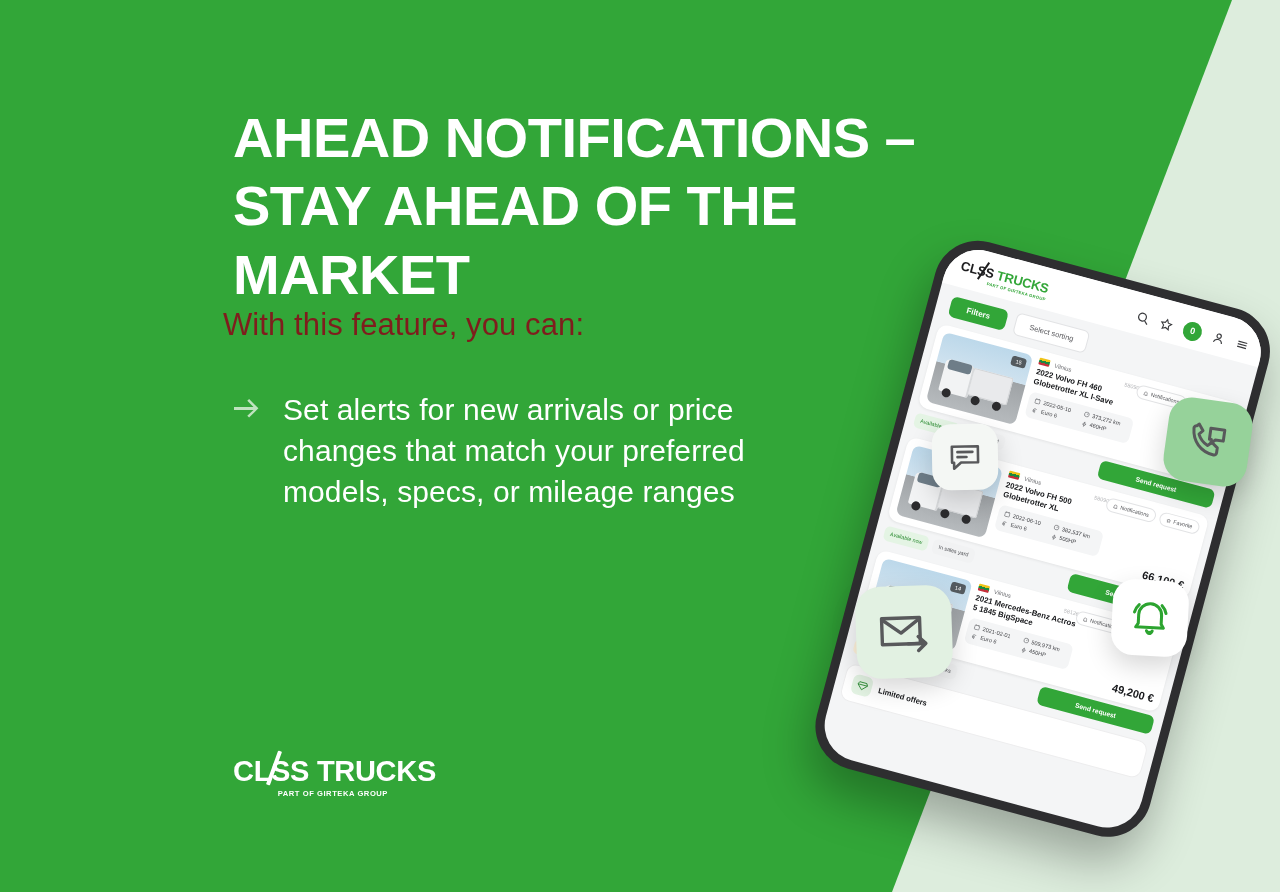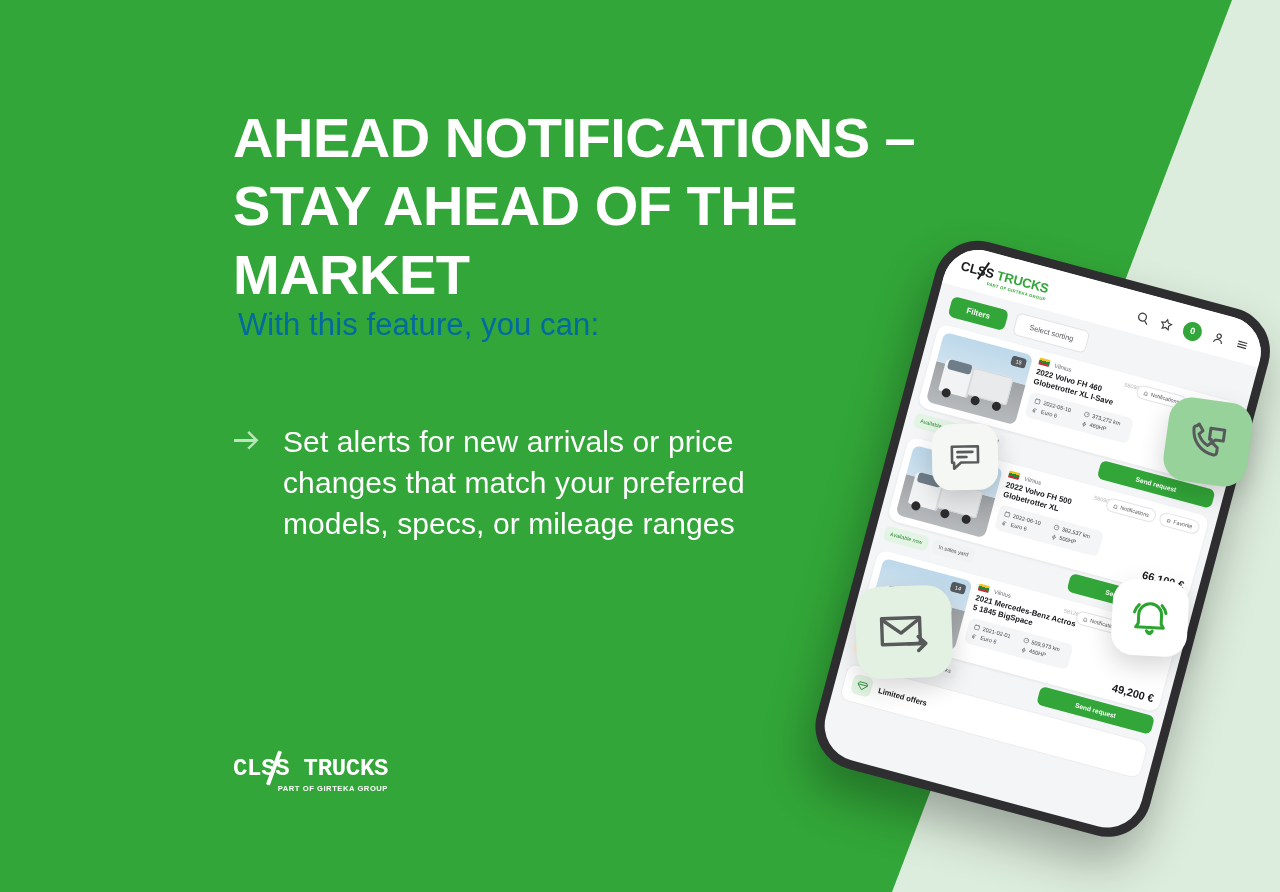--- a/index.html
+++ b/index.html
@@ -37,34 +37,33 @@
     color: #ffffff;
     font-weight: bold;
     font-size: 56px;
     line-height: 1.22;
     letter-spacing: -0.5px;
   }
   .headline .l2 { display: block; }
 
   .lede {
     position: absolute;
-    left: 238px;
+    left: 223px;
     top: 306px;
-    color: #0369a1;
+    color: #7f1d1d;
     font-size: 31px;
     line-height: 1.2;
     letter-spacing: 0.1px;
   }
 
   .bullets {
     position: absolute;
     left: 234px;
     top: 390px;
     width: 620px;
-    margin-top: 32px;
   }
   .bullet {
     display: flex;
     align-items: flex-start;
     margin-bottom: 36px;
   }
   .bullet-arrow {
     flex: 0 0 auto;
     width: 30px;
     margin-right: 19px;
@@ -85,26 +84,25 @@
   
   .logo {
     position: absolute;
     left: 233px;
     top: 757px;
     width: 155px;
     color: #ffffff;
   }
   .logo-main {
     position: relative;
-    font-size: 24px;
+    font-size: 29px;
     font-weight: bold;
     letter-spacing: -0.3px;
     line-height: 1;
     white-space: nowrap;
-    font-family: Liberation Mono, monospace;
   }
   .logo-slash {
     position: absolute;
     left: 39px;
     top: -7px;
     width: 4px;
     height: 36px;
     background: #ffffff;
     transform: rotate(20deg);
     border-radius: 1px;

